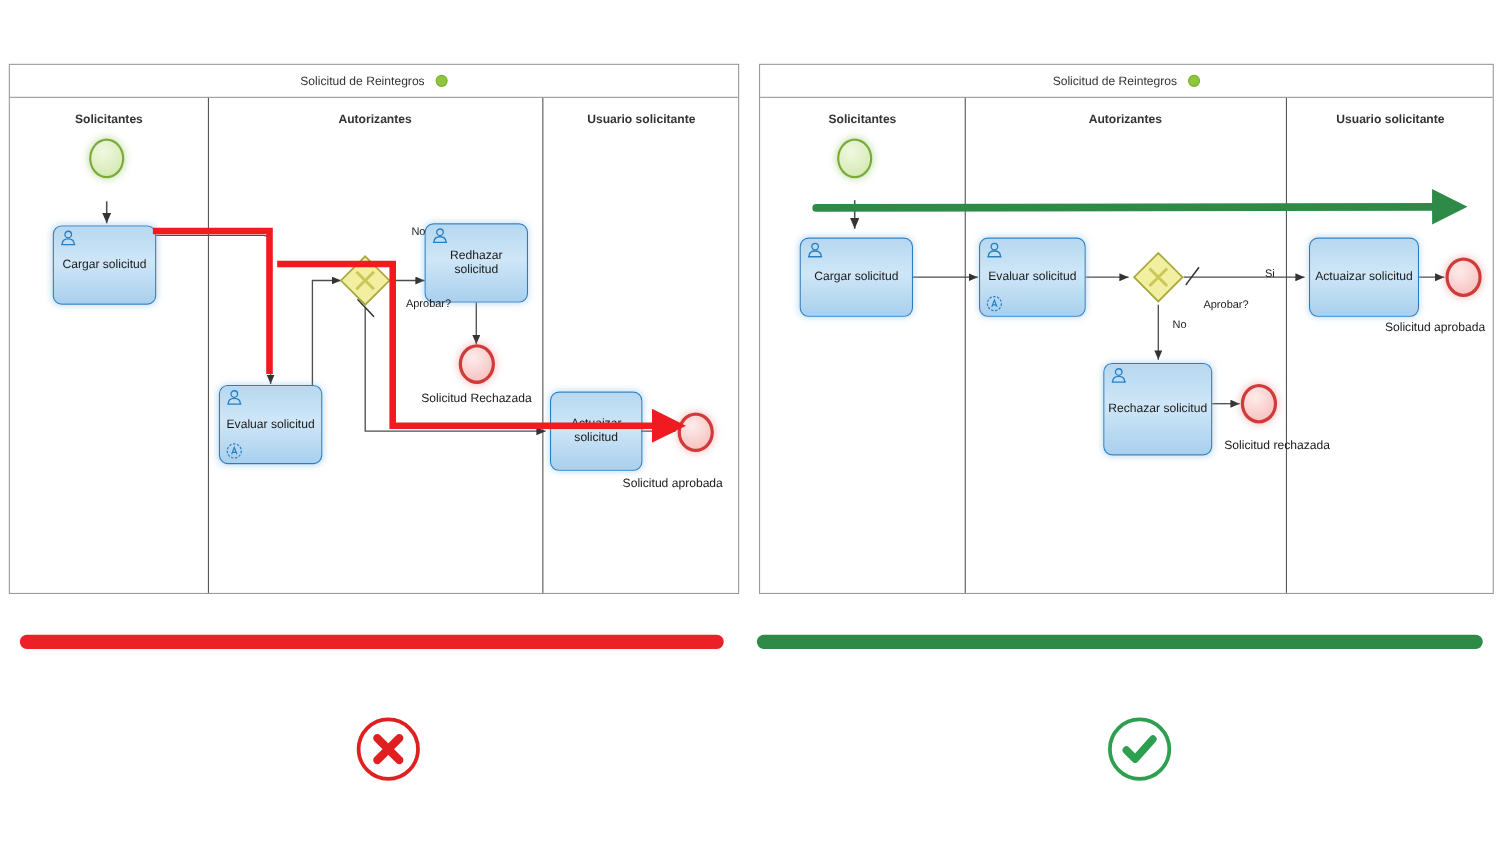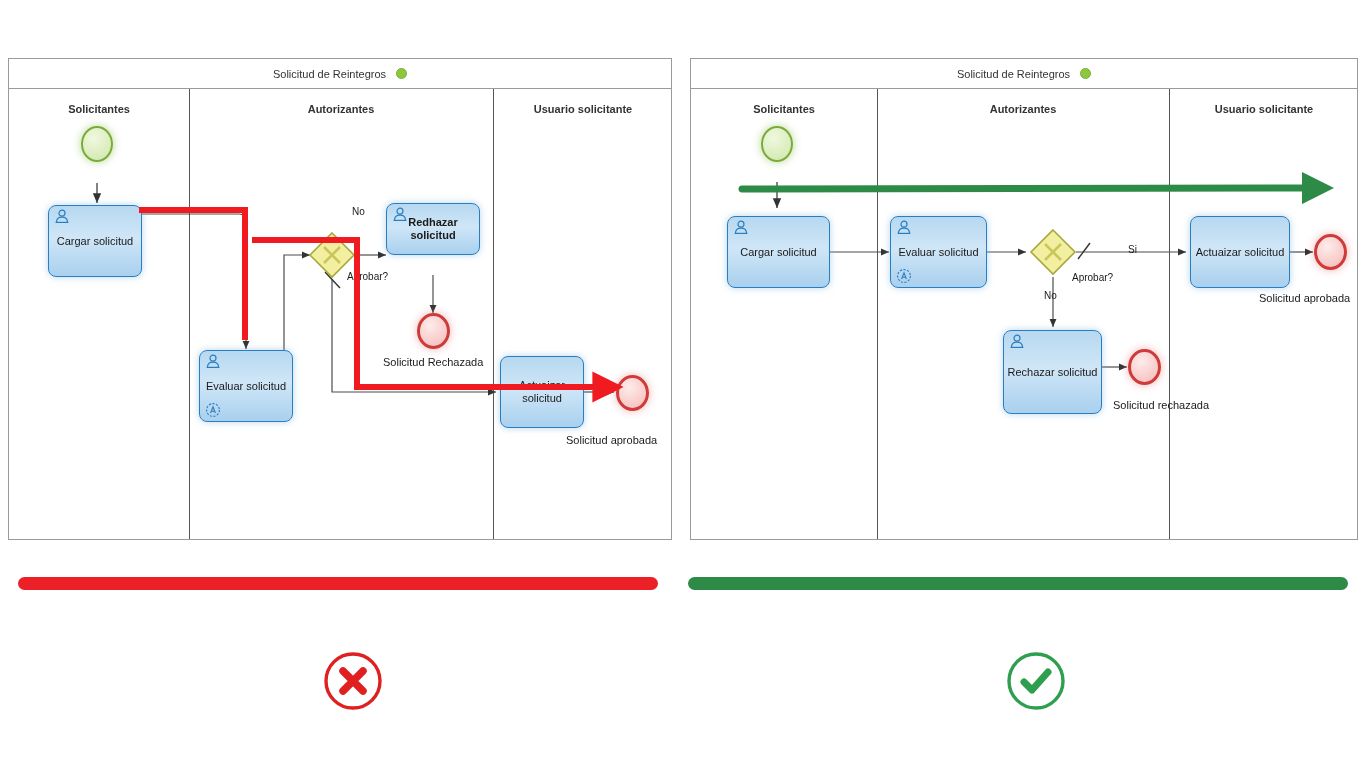--- a/index.html
+++ b/index.html
@@ -87,20 +87,21 @@
 
   .caption {
     position: absolute;
     font-size: 11px; color: #1a1a1a;
     white-space: nowrap;
   }
   .flow-label {
     position: absolute;
     font-size: 10px; color: #1a1a1a;
     white-space: nowrap;
+    margin-left: 22px;
   }
 
   
   .ovl { position: absolute; left: 0; top: 0; overflow: visible; }
 
   
   .bar { position: absolute; border-radius: 7px; }
   .verdict-icon { position: absolute; }
 </style>
 </head>
@@ -171,21 +172,21 @@
       <circle cx="8" cy="8" r="6.4" fill="none" stroke="#2a7ec0" stroke-width="1.1" stroke-dasharray="2.2 1.4"></circle>
       <path d="M5.6,11 L8,4.8 L10.4,11 M6.6,9.2 L9.4,9.2" fill="none" stroke="#2a7ec0" stroke-width="1.1"></path>
     </svg>
   </div>
 
   <svg class="gateway" style="left:308px; top:231px; width:48px; height:48px;" viewBox="0 0 48 48">
     <path d="M24,2 L46,24 L24,46 L2,24 Z" fill="#f2f0a0" stroke="#a8a83c" stroke-width="1.6"></path>
     <path d="M16,16 L32,32 M32,16 L16,32" stroke="#c9c65a" stroke-width="2.6" fill="none"></path>
   </svg>
 
-  <div class="task" style="left:386px; top:203px; width:94px; height:52px;font-weight:bold;">
+  <div class="task" style="left:386px; top:203px; width:94px; height:72px;">
     <svg class="task-user-icon" viewBox="0 0 16 16">
       <circle cx="8" cy="4.2" r="3" fill="none" stroke="#2a7ec0" stroke-width="1.2"></circle>
       <path d="M2.5,13.2 C2.5,9.6 5,8.2 8,8.2 C11,8.2 13.5,9.6 13.5,13.2" fill="none" stroke="#2a7ec0" stroke-width="1.2"></path>
       <line x1="1.6" y1="13.4" x2="14.4" y2="13.4" stroke="#2a7ec0" stroke-width="1.2"></line>
     </svg>
     <div class="task-label">Redhazar solicitud</div>
   </div>
 
   <div class="event event-end" style="left:417px; top:313px; width:33px; height:36px;"></div>
   <div class="caption" style="left:383px; top:356px;">Solicitud Rechazada</div>

